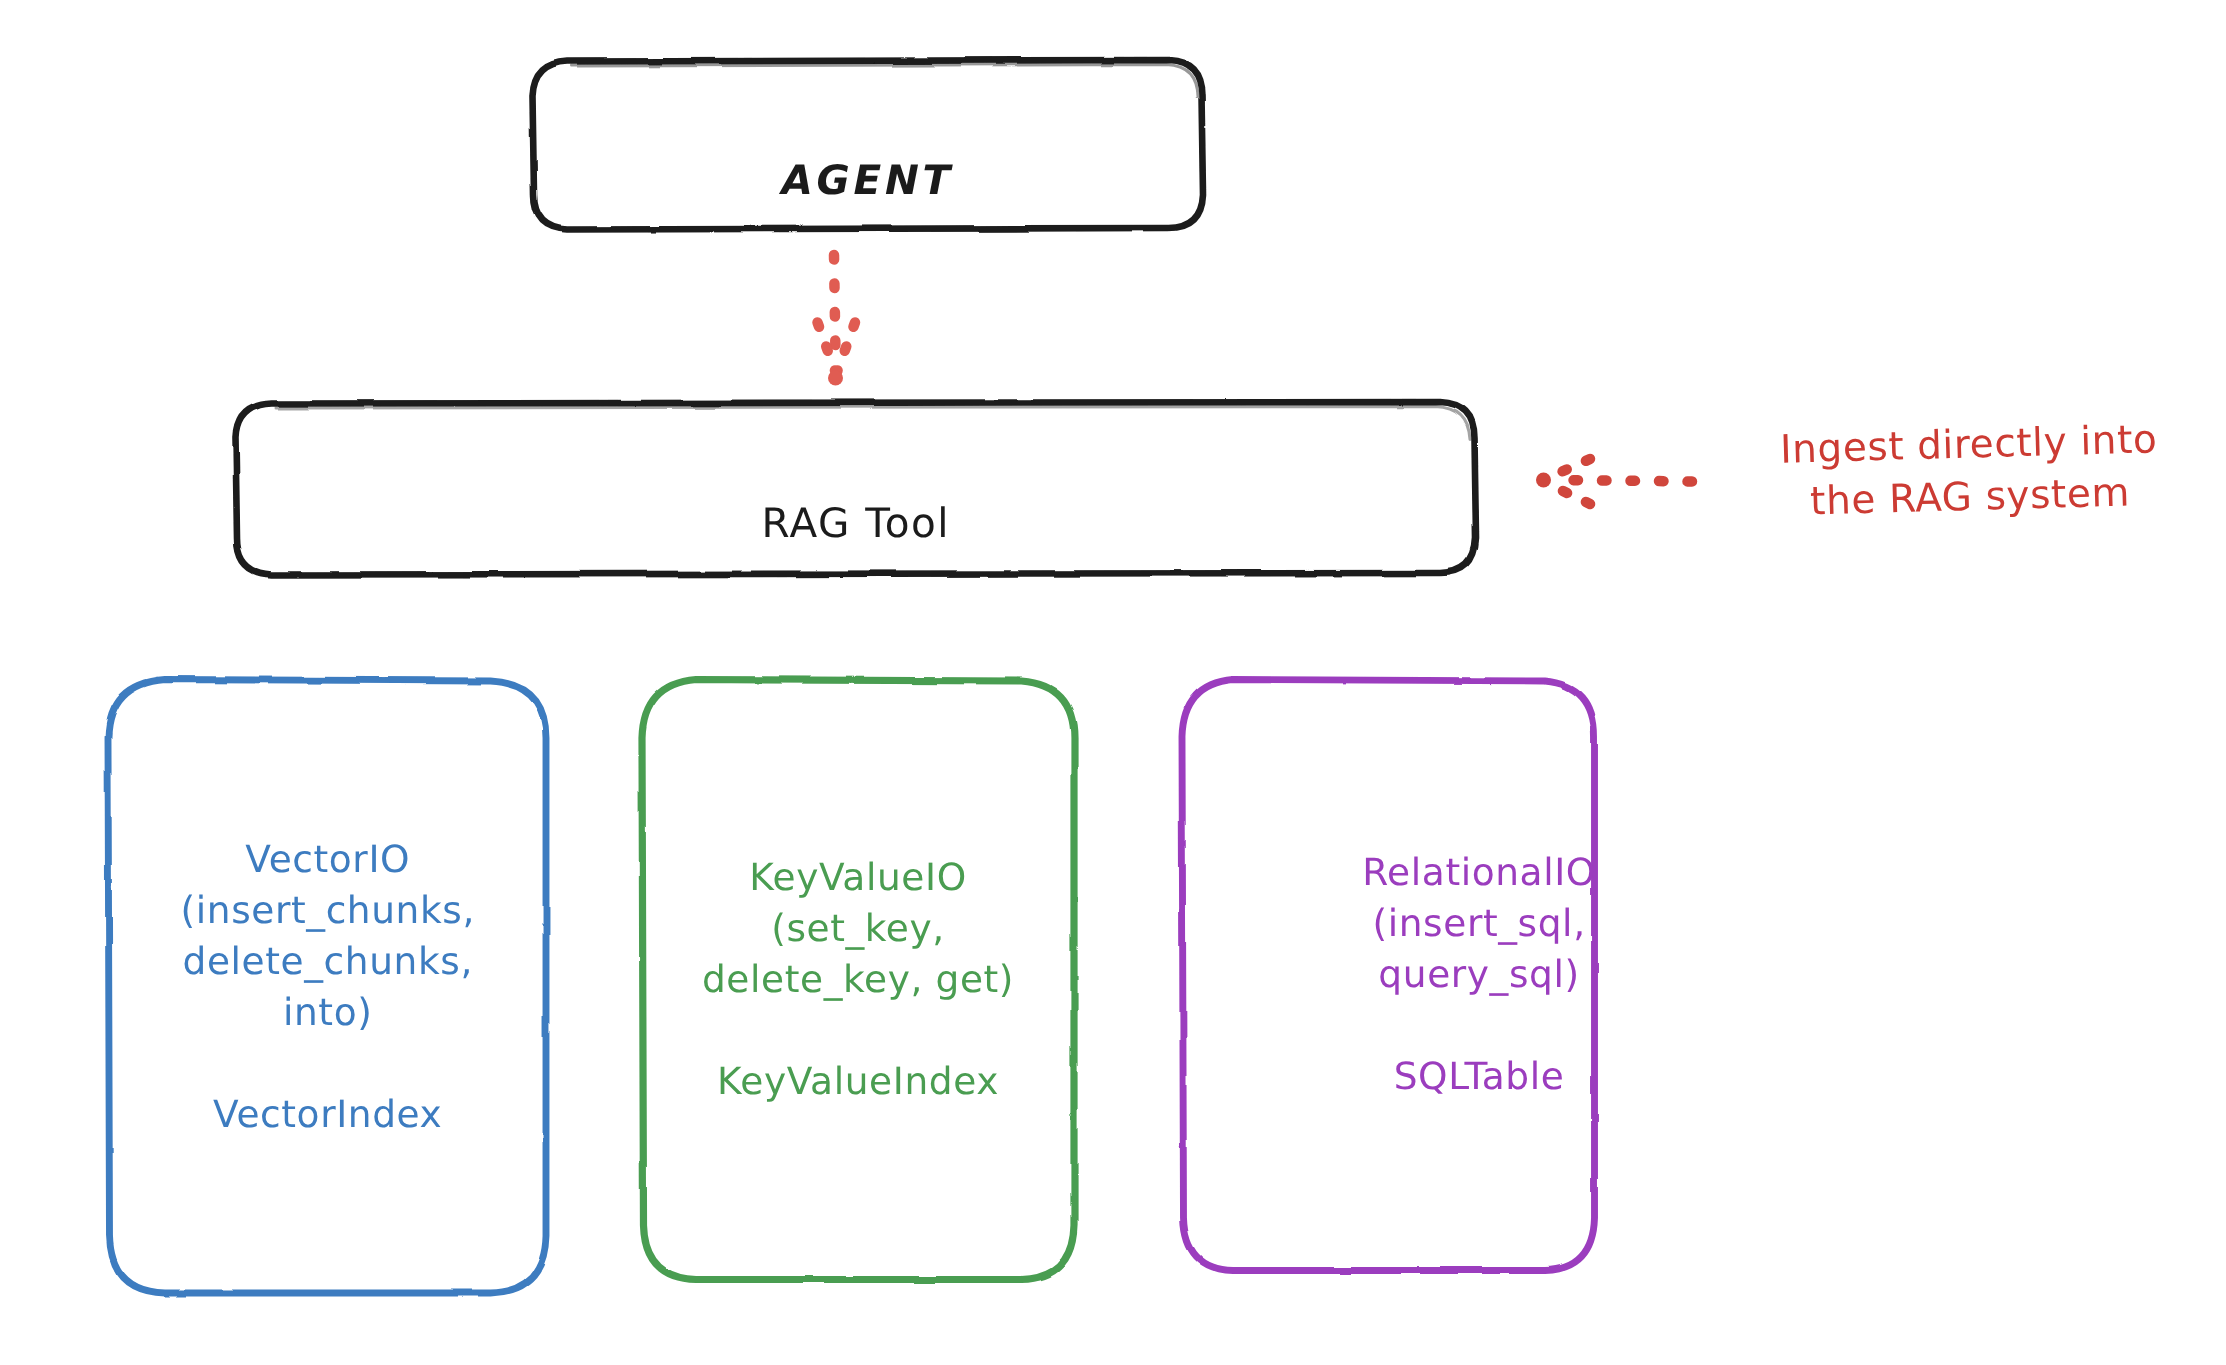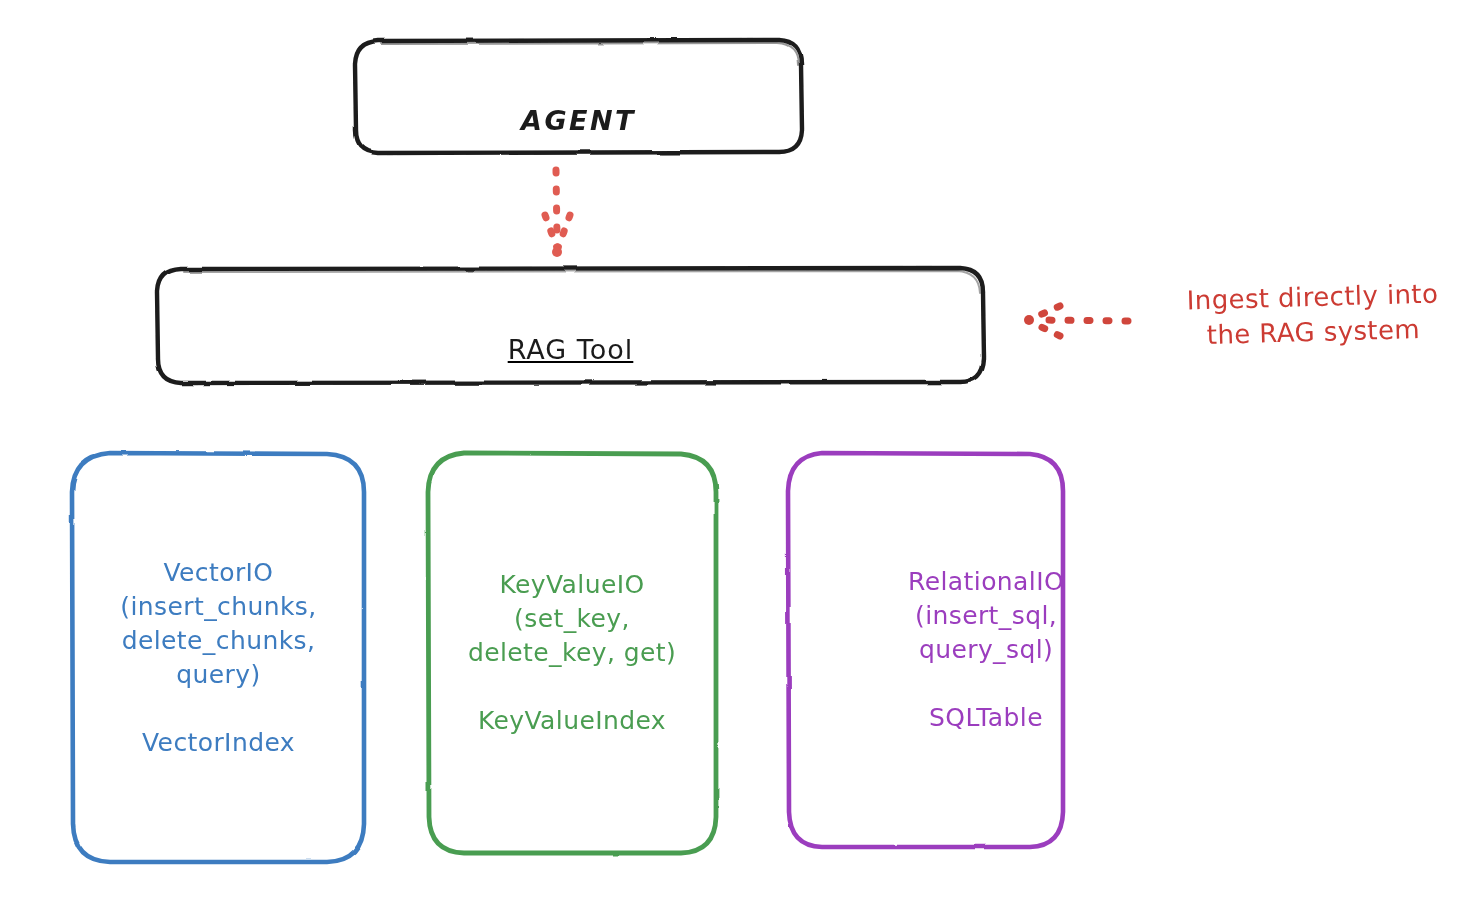--- a/index.html
+++ b/index.html
@@ -46,21 +46,21 @@
     font-style: italic;
     font-weight: 700;
     font-size: 27px;
     letter-spacing: 2.5px;
     color: #1b1b1b;
   }
 
   
   #rag-tool-node {
     left: 157px; top: 268px;
-    width: 827px; height: 116px; text-decoration: underline;
+    width: 827px; height: 116px;
   }
   #rag-tool-node .node-label {
     font-size: 27px;
     color: #1b1b1b;
     letter-spacing: 1px;
   }
 
   
   #vector-io-node {
     left: 72px; top: 452px;
@@ -155,21 +155,21 @@
 </div>
 
 <div class="node" id="rag-tool-node">
   <span class="node-label">RAG Tool</span>
 </div>
 
 <div class="node" id="vector-io-node">
   <span class="provider-label">VectorIO
 (insert_chunks,
 delete_chunks,
-query)
+into)
 
 VectorIndex</span>
 </div>
 
 <div class="node" id="key-value-io-node">
   <span class="provider-label">KeyValueIO
 (set_key,
 delete_key, get)
 
 KeyValueIndex</span>

